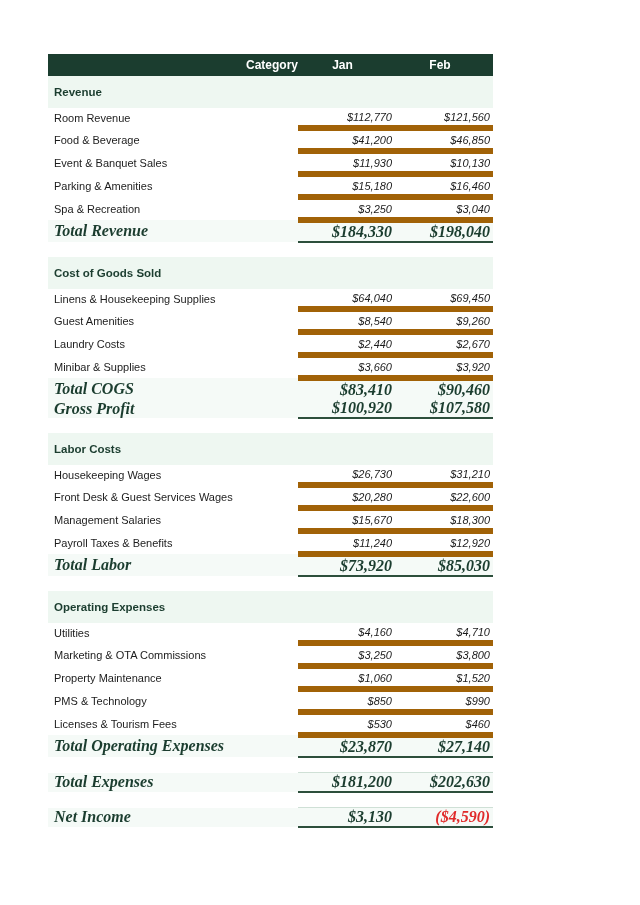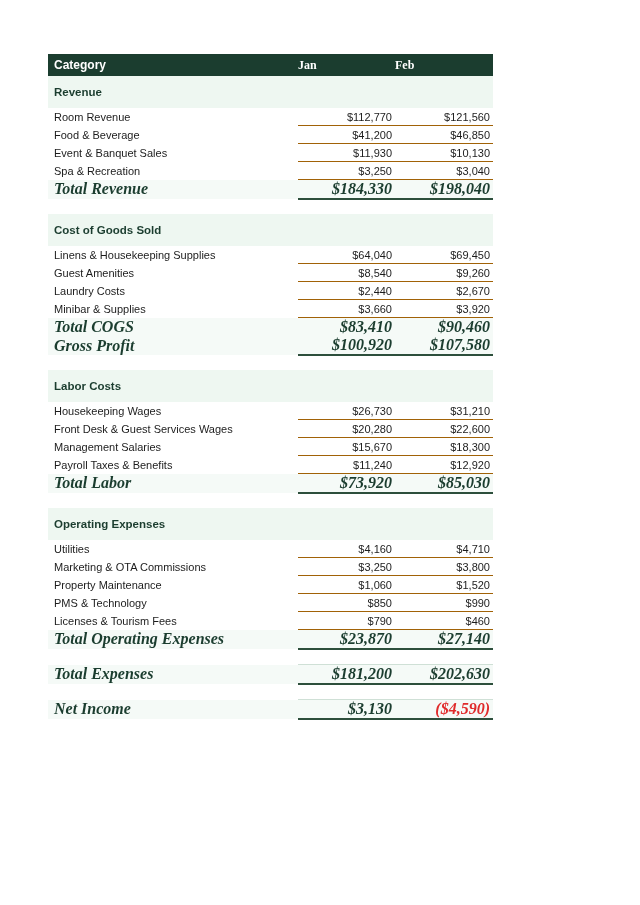--- a/index.html
+++ b/index.html
@@ -42,27 +42,26 @@
     background: #1b3d2f;
     color: #ffffff;
     font-weight: bold;
     font-size: 12px;
     padding: 0;
     height: 22px;
     vertical-align: middle;
     font-family: "Liberation Sans", sans-serif;
   }
   th.h-label {
-    text-align: left;
+    text-align: right;
     padding-left: 6px;
   }
   th.h-num {
-    text-align: left;
+    text-align: center;
     padding-right: 8px;
-    font-family: Liberation Serif, serif;
   }
 
   
   td {
     padding: 0;
     height: 17px;
     vertical-align: middle;
     font-size: 11px;
     color: #1c1c1c;
   }
@@ -82,21 +81,22 @@
   tr.section-head td {
     background: #eef7f1;
     color: #1b3d2f;
     font-weight: bold;
     font-size: 11.5px;
     height: 32px;
   }
 
   
   tr.detail td.num {
-    border-bottom: 1px solid #a16207;
+    border-bottom: 6px solid #a16207;
+    font-style: italic;
   }
   tr.detail td.label {
     color: #1c1c1c;
   }
 
   
   tr.subtotal td {
     font-family: "Liberation Serif", serif;
     font-style: italic;
     font-weight: bold;
@@ -159,20 +159,25 @@
           <td class="label">Food &amp; Beverage</td>
           <td class="num">$41,200</td>
           <td class="num">$46,850</td>
         </tr>
         <tr class="detail">
           <td class="label">Event &amp; Banquet Sales</td>
           <td class="num">$11,930</td>
           <td class="num">$10,130</td>
         </tr>
         <tr class="detail">
+          <td class="label">Parking &amp; Amenities</td>
+          <td class="num">$15,180</td>
+          <td class="num">$16,460</td>
+        </tr>
+        <tr class="detail">
           <td class="label">Spa &amp; Recreation</td>
           <td class="num">$3,250</td>
           <td class="num">$3,040</td>
         </tr>
         <tr class="subtotal rule-under">
           <td class="label">Total Revenue</td>
           <td class="num">$184,330</td>
           <td class="num">$198,040</td>
         </tr>
         <tr class="spacer">
@@ -269,21 +274,21 @@
           <td class="num">$1,060</td>
           <td class="num">$1,520</td>
         </tr>
         <tr class="detail">
           <td class="label">PMS &amp; Technology</td>
           <td class="num">$850</td>
           <td class="num">$990</td>
         </tr>
         <tr class="detail">
           <td class="label">Licenses &amp; Tourism Fees</td>
-          <td class="num">$790</td>
+          <td class="num">$530</td>
           <td class="num">$460</td>
         </tr>
         <tr class="subtotal rule-under">
           <td class="label">Total Operating Expenses</td>
           <td class="num">$23,870</td>
           <td class="num">$27,140</td>
         </tr>
         <tr class="spacer">
           <td></td>
           <td></td>

